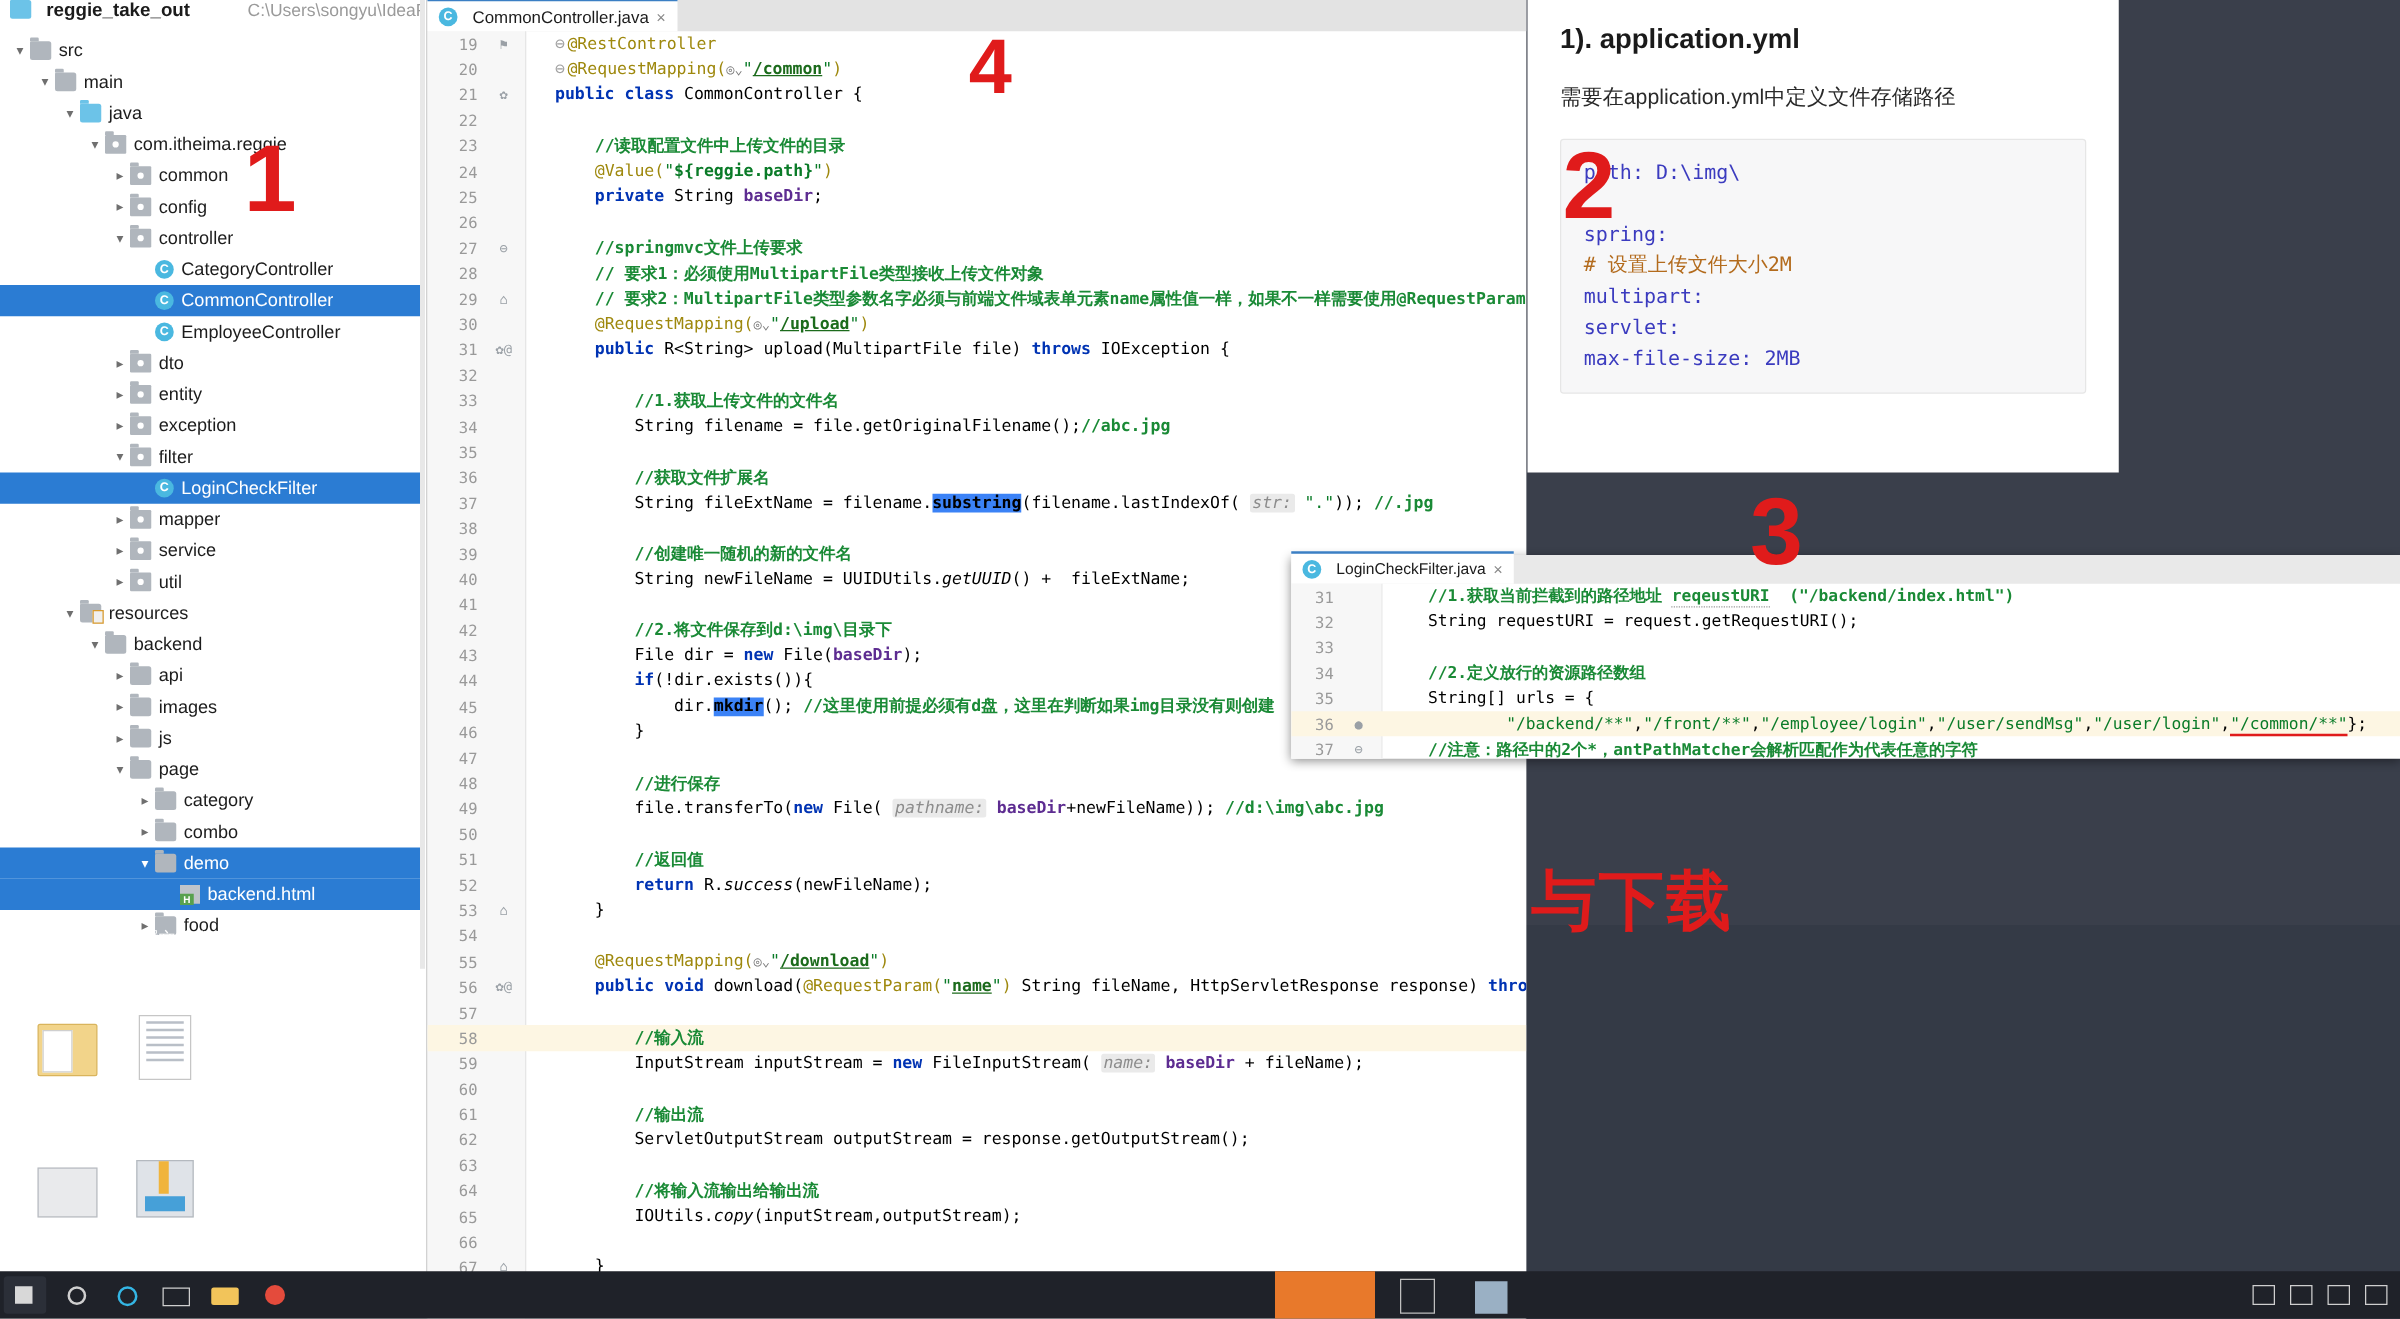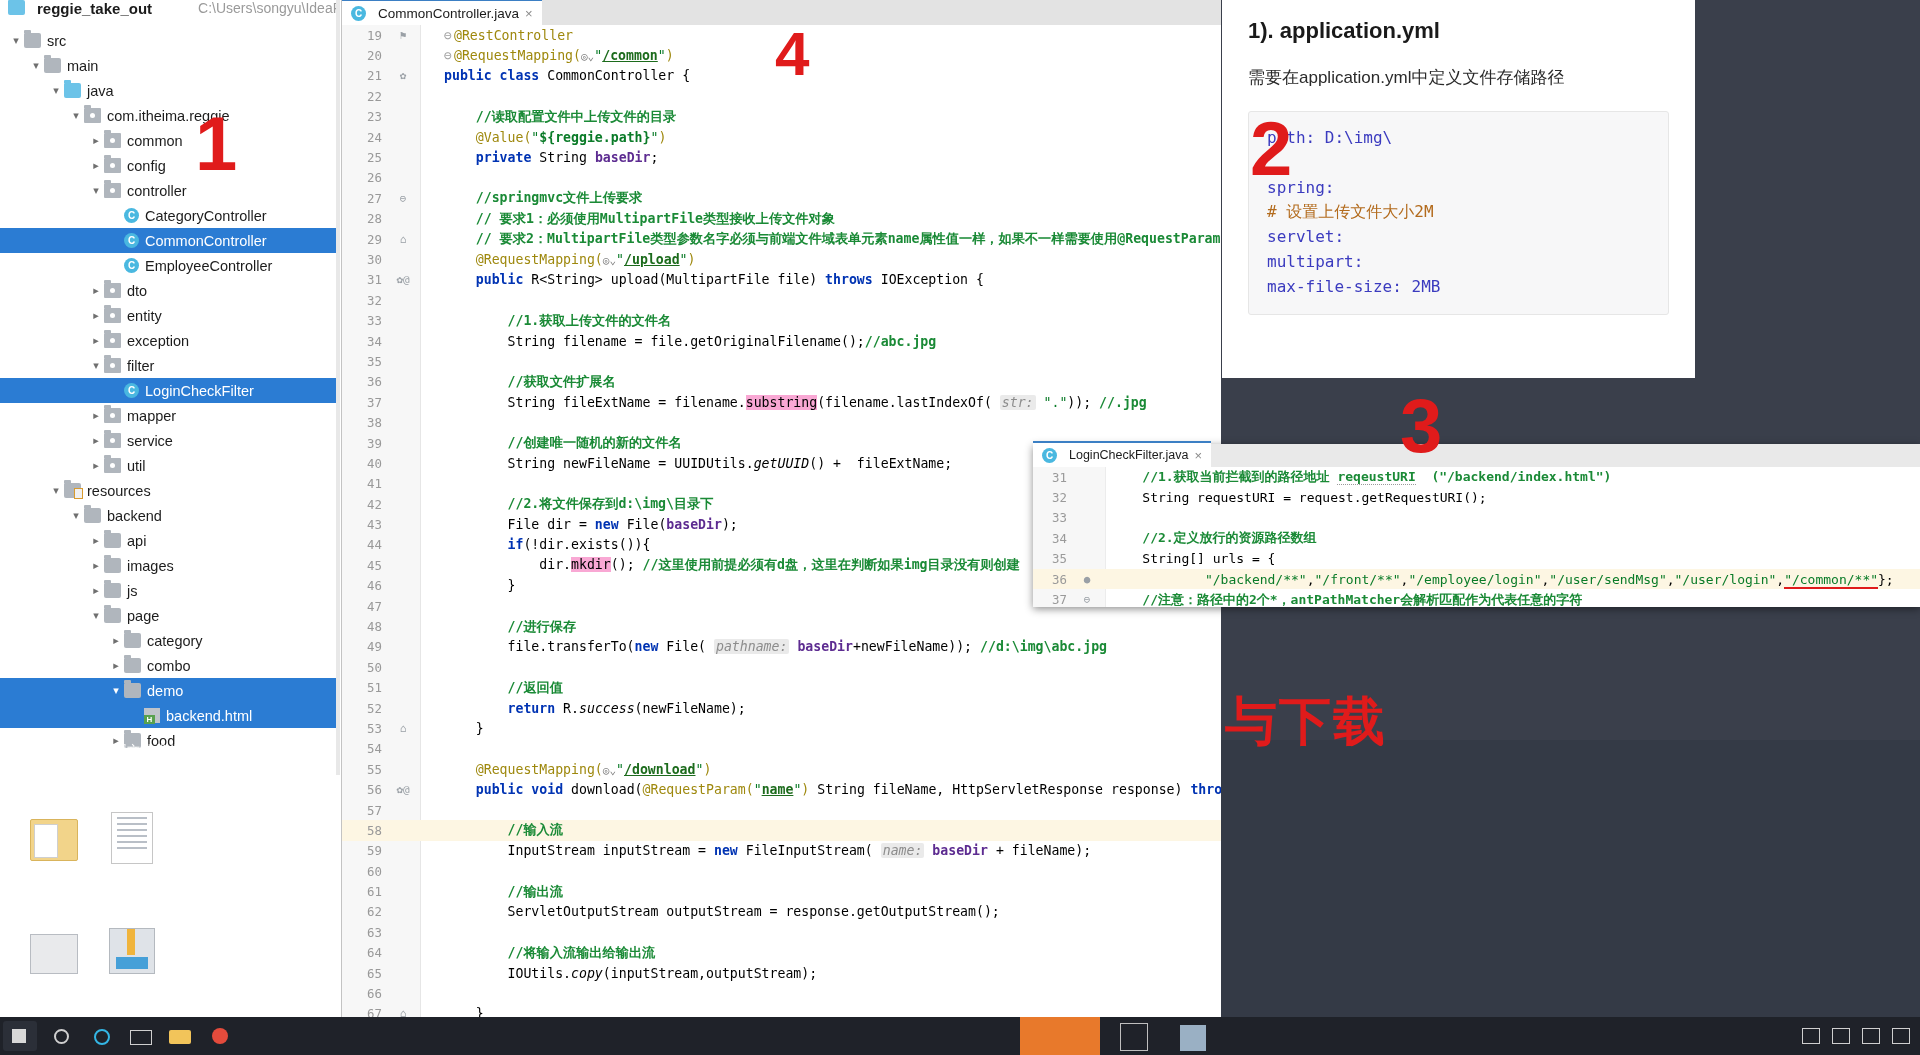--- a/index.html
+++ b/index.html
@@ -63,21 +63,21 @@
   .cl.hl{background:#fdf6e3;}
   .cl.hl .ln{background:#fdf6e3;}
   .kw{color:#0033b3;font-weight:bold;}
   .cm{color:#1a8a36;font-weight:bold;}
   .cmz{color:#1a8a36;font-weight:bold;}
   .st{color:#0a7b28;}
   .an{color:#9e880d;}
   .fld{color:#5d2c91;font-weight:bold;}
   .ital{font-style:italic;}
   .hint{background:#eaeaea;color:#8c8c8c;font-style:italic;border-radius:2px;padding:0 2px;}
-  .hi{background:#f9a8d4;}
+  .hi{background:#3b82f6;font-weight:bold;}
   .lnk{color:#1c6b1c;text-decoration:underline;font-weight:bold;}
   .bulb{color:#e8b007;}
 
   
   .bignum{position:absolute;color:#e01b1b;font-weight:bold;font-family:"Liberation Sans",sans-serif;}
 
   
   #docpanel{position:absolute;left:1222px;top:0;width:473px;height:378px;background:#ffffff;}
   #doc-inner{padding:18px 26px;}
   #doc-title{font-size:22px;font-weight:bold;color:#1a1a1a;}
@@ -386,22 +386,22 @@
 
 <div id="docpanel">
   <div id="doc-inner">
     <div id="doc-title">1). application.yml</div>
     <div id="doc-sub">需要在application.yml中定义文件存储路径</div>
     <div id="doc-code" class="mono">
         <div>  <span class="yk">path:</span> <span class="yv">D:\img\</span></div>
         <div>&nbsp;</div>
         <div><span class="yk">spring:</span></div>
         <div>  <span class="yc"># 设置上传文件大小2M</span></div>
+        <div>    <span class="yk">multipart:</span></div>
         <div>  <span class="yk">servlet:</span></div>
-        <div>    <span class="yk">multipart:</span></div>
         <div>      <span class="yk">max-file-size:</span> <span class="yv">2MB</span></div>
       </div>
   </div>
 </div>
 
 <div id="filterwin">
   <div id="filtertab">
     <div class="etab">
       <span class="cls">C</span>
       <span>LoginCheckFilter.java</span>

